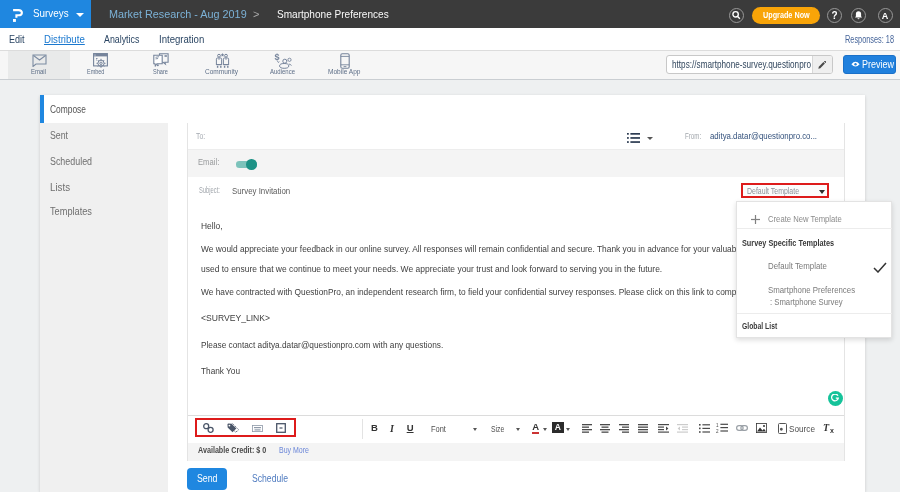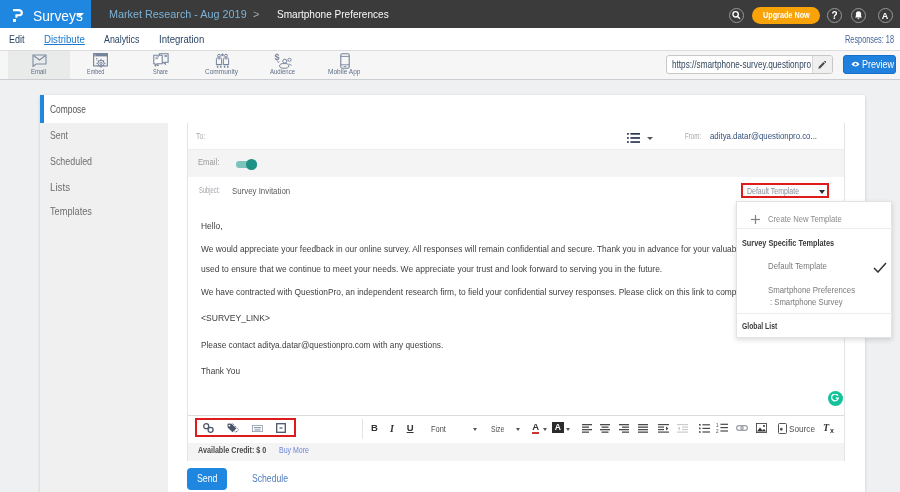--- a/index.html
+++ b/index.html
@@ -32,21 +32,21 @@
       <path d="M5.5 9.3 a1 1 0 0 0 2 0 z" fill="#fff"></path>
     </svg>
 </div>
 <div class="abs" style="left:877.5px;top:8px;width:15px;height:15px;border:1px solid #989898;border-radius:50%;color:#fff;font-size:9px;font-weight:bold;text-align:center;line-height:14px;">A</div>
 
 <div class="abs" style="left:0;top:0;width:90.5px;height:29.5px;background:#1f87e0;">
   <svg class="abs" style="left:11.5px;top:7.5px;" width="11" height="15" viewBox="0 0 11 15">
     <path d="M1.1 2.1 H6.6 q3.3 0 3.3 2.6 q0 2.6 -3.4 2.6 H4.4 V9.8" fill="none" stroke="#fff" stroke-width="2.1"></path>
     <rect x="1" y="11" width="2.9" height="2.9" fill="#fff"></rect>
   </svg>
-  <span class="t" style="left:32.7px;top:8px;font-size:14px;color:#fff;transform:scaleX(0.984);">Surveys</span>
+  <span class="t" style="left:32.7px;top:8px;font-size:10px;color:#fff;transform:scaleX(0.984);">Surveys</span>
   <div class="abs" style="left:75.5px;top:13.2px;width:0;height:0;border-left:4.5px solid transparent;border-right:4.5px solid transparent;border-top:4.5px solid #fff;"></div>
 </div>
 
 <div class="abs" style="left:0;top:28px;width:900px;height:23px;background:#fff;border-bottom:1px solid #dcdcdc;"></div>
 <span class="t" style="left:8.8px;top:33px;font-size:11px;color:#2a4563;transform:scaleX(0.822);">Edit</span>
 <span class="t" style="left:43.5px;top:33px;font-size:11px;color:#1a78cf;transform:scaleX(0.878);text-decoration:underline;">Distribute</span>
 <span class="t" style="left:103.9px;top:33px;font-size:11px;color:#2a4563;transform:scaleX(0.804);">Analytics</span>
 <span class="t" style="left:158.9px;top:33px;font-size:11px;color:#2a4563;transform:scaleX(0.871);">Integration</span>
 <span class="t" style="left:845px;top:33.5px;font-size:10px;color:#46659a;transform:scaleX(0.734);">Responses: 18</span>
 

